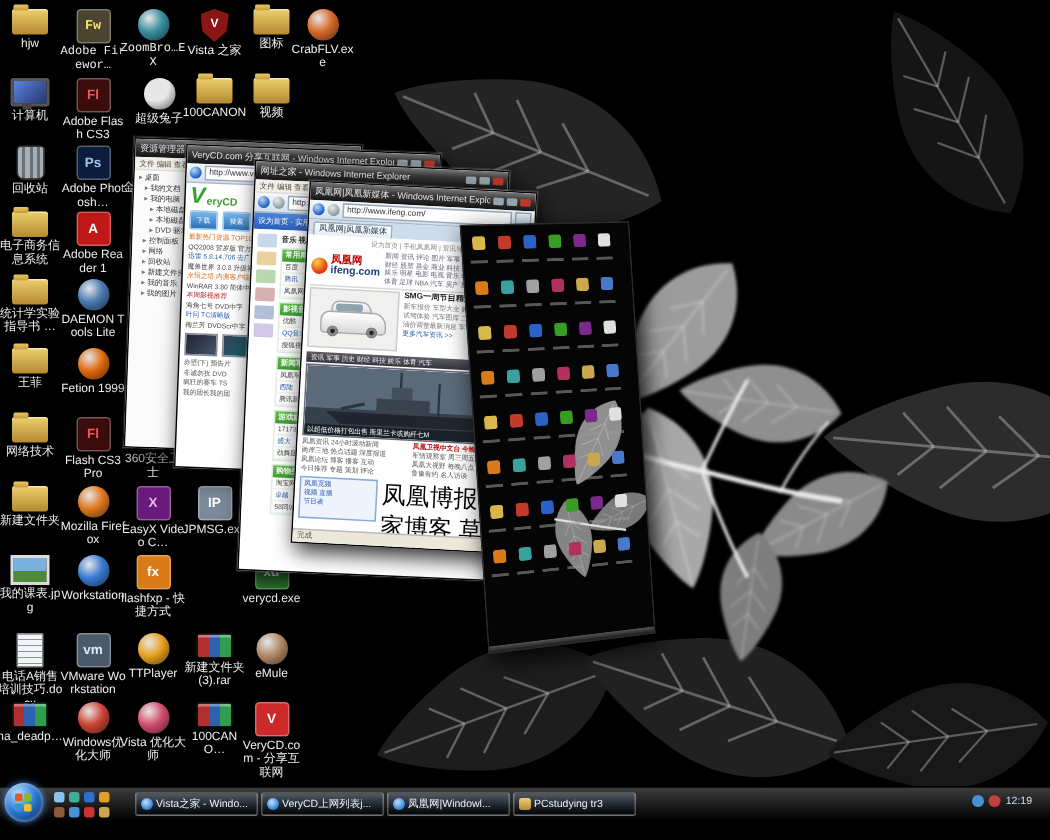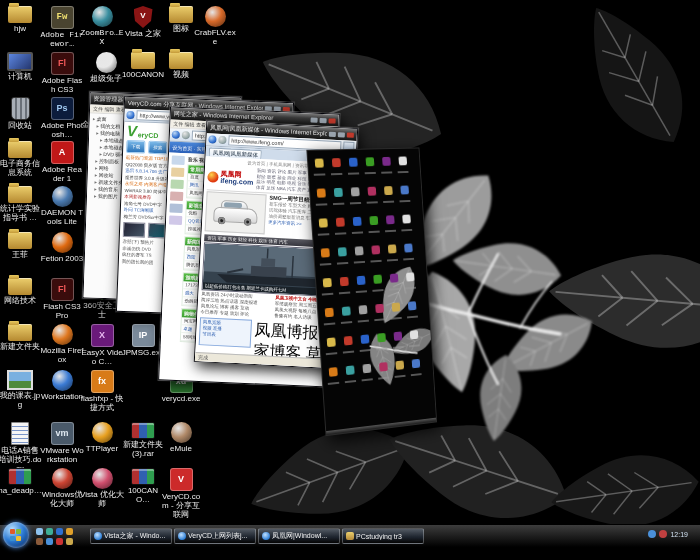--- a/index.html
+++ b/index.html
@@ -263,21 +263,21 @@
       <div class="dicon" style="left: 40px; top: 186px;">
         <div class="glyph g-orb" style="--c: #4a7ab0;"></div>
         <div class="lbl">DAEMON Tools Lite</div>
       </div>
       <div class="dicon" style="left: -2px; top: 232px;">
         <div class="glyph g-folder"></div>
         <div class="lbl">王菲</div>
       </div>
       <div class="dicon" style="left: 40px; top: 232px;">
         <div class="glyph g-orb" style="--c: #e06a10;"></div>
-        <div class="lbl">Fetion 2003</div>
+        <div class="lbl">Fetion 1999</div>
       </div>
       <div class="dicon" style="left: 80px; top: 232px;">
         <div class="glyph g-app" style="--c: #2a6fd6; --lc: #ffffff;">Q</div>
         <div class="lbl">5QIM.exe</div>
       </div>
       <div class="dicon" style="left: -2px; top: 278px;">
         <div class="glyph g-folder"></div>
         <div class="lbl">网络技术</div>
       </div>
       <div class="dicon" style="left: 40px; top: 278px;">

